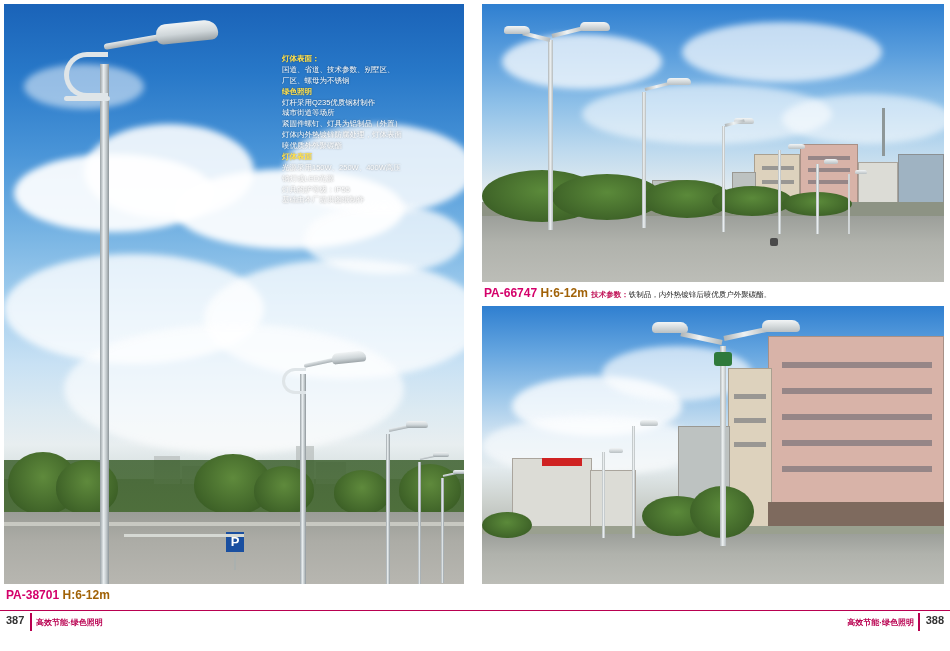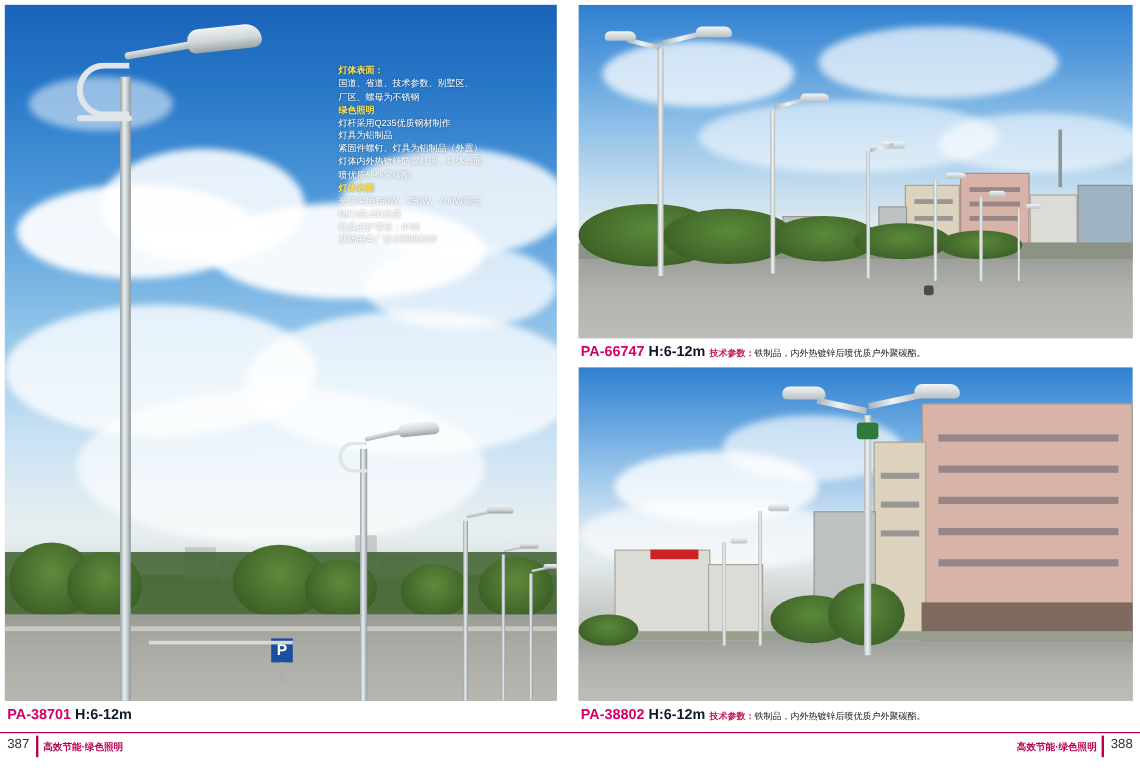--- a/index.html
+++ b/index.html
@@ -114,21 +114,21 @@
     text-shadow: 0 0 2px rgba(0,0,0,.45);
   }
   .spec-text .hdr { color: #ffe14d; font-weight: bold; }
 
   .caption {
     position: absolute;
     font-size: 12px;
     font-weight: bold;
   }
   .caption .code { color: #d4006a; }
-  .caption .size { color: #0f172a; }
+  .caption .size { color: #a16207; }
   .caption .tech-label { color: #c2185b; font-size: 7.5px; font-weight: bold; }
   .caption .tech-body { color: #222; font-size: 7.5px; font-weight: normal; }
 
   .cap-left { left: 6px; top: 588px; }
 
   
   .rt-photo {
     position: absolute;
     overflow: hidden;
   }
@@ -181,21 +181,21 @@
 
   
   .footer-line {
     position: absolute; left: 0; top: 610px; width: 950px; height: 1px;
     background: #b90050;
   }
   .folio {
     position: absolute;
     top: 614px;
     font-size: 11px;
-    font-weight: normal;
+    font-weight: bold;
     color: #333;
   }
   .folio-left { left: 6px; }
   .folio-right { right: 6px; }
   .folio-bar {
     position: absolute; top: 613px; width: 2px; height: 18px; background: #b90050;
   }
   .fb-left { left: 30px; }
   .fb-right { right: 30px; }
   .footer-zh {
@@ -266,21 +266,21 @@
     <div style="position:absolute; left:222px; top:528px; width:18px; height:20px; background:#1a4fa0; color:#fff; font-size:13px; font-weight:bold; text-align:center; line-height:20px;">P</div>
     <div style="position:absolute; left:230px; top:548px; width:2px; height:18px; background:#aab0ae;"></div>
     <div style="position:absolute; left:120px; top:530px; width:120px; height:3px; background:#d6d9d4;"></div>
 
     <div class="spec-text">
       <div class="hdr">灯体表面：</div>
       <div>国道、省道、技术参数、别墅区、</div>
       <div>厂区、螺母为不锈钢</div>
       <div class="hdr">绿色照明</div>
       <div>灯杆采用Q235优质钢材制作</div>
-      <div>灯具为铝制品</div>
+      <div>城市街道等场所</div>
       <div>紧固件螺钉、灯具为铝制品（外置）</div>
       <div>灯体内外热镀锌防腐处理，灯体表面</div>
       <div>喷优质外外聚碳酯</div>
       <div class="hdr">灯体表面</div>
       <div>光源采用150W、250W、400W高压</div>
       <div>钠灯或LED光源</div>
       <div>灯具的护等级：IP55</div>
       <div>基础由本厂提供图纸制作</div>
     </div>
   </div>
@@ -385,25 +385,20 @@
     <div class="rt-lamp" style="left:198px; top:34px; width:42px; height:5px; transform:rotate(12deg); transform-origin:right center;"></div>
     <div class="rt-head" style="left:170px; top:16px; width:36px; height:11px;"></div>
     <div style="position:absolute; left:232px; top:46px; width:18px; height:14px; background:#2f7a3b; border-radius:3px;"></div>
 
     <div class="rt-lamp" style="left:150px; top:120px; width:3px; height:112px;"></div>
     <div class="rt-head" style="left:158px; top:114px; width:18px; height:6px;"></div>
     <div class="rt-lamp" style="left:120px; top:146px; width:3px; height:86px;"></div>
     <div class="rt-head" style="left:127px; top:142px; width:14px; height:5px;"></div>
   </div>
 
-  <div class="caption cap-rt-bot">
-    <span class="code">PA-38802</span>
-    <span class="size">H:6-12m</span>
-    <span class="tech-label">技术参数：</span><span class="tech-body">铁制品，内外热镀锌后喷优质户外聚碳酯。</span>
-  </div>
 
   <div class="footer-line"></div>
   <div class="folio folio-left">387</div>
   <div class="folio-bar fb-left"></div>
   <div class="footer-zh fz-left">高效节能·绿色照明</div>
 
   <div class="folio folio-right">388</div>
   <div class="folio-bar fb-right"></div>
   <div class="footer-zh fz-right">高效节能·绿色照明</div>
 

